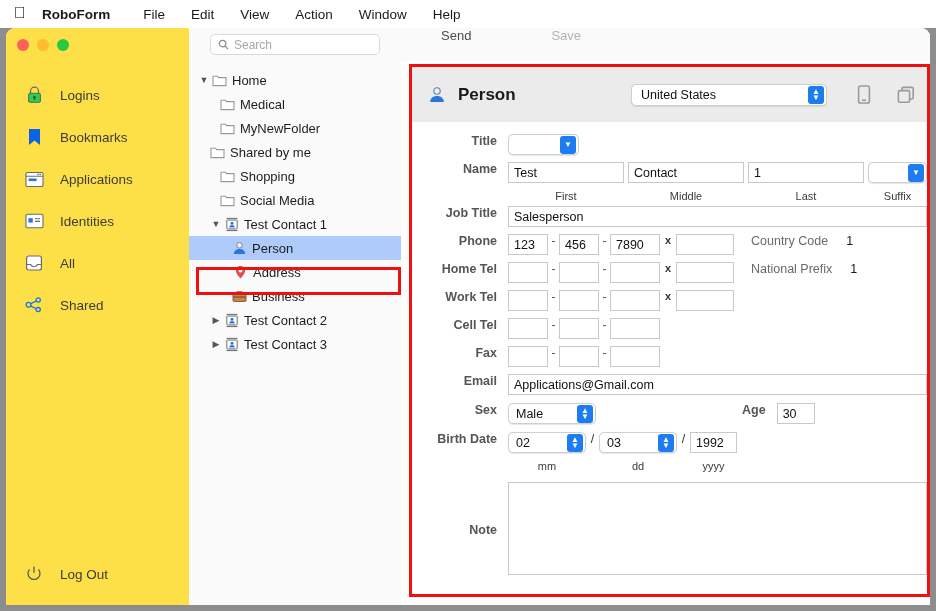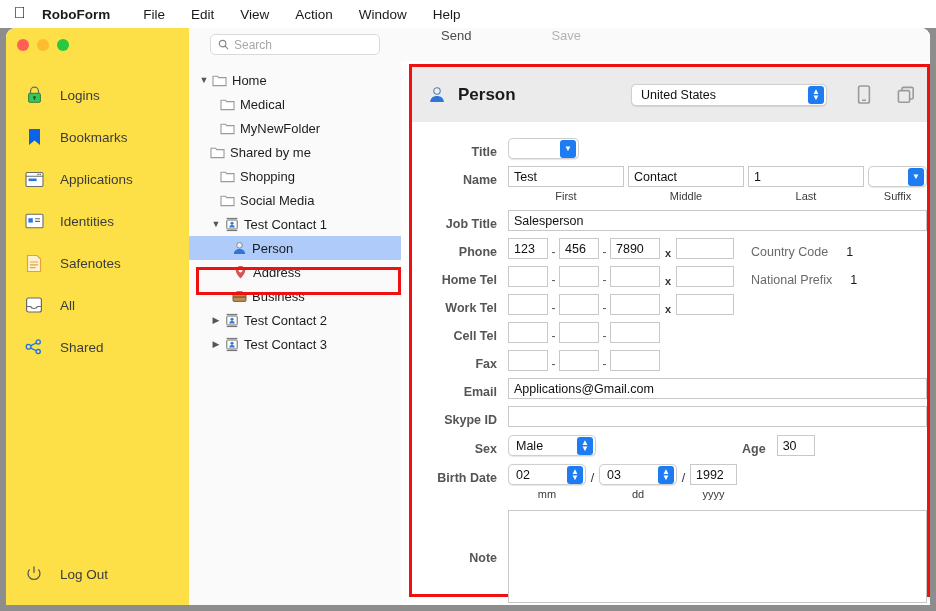--- a/index.html
+++ b/index.html
@@ -112,21 +112,21 @@
   .stepper {
     margin-left: auto; width: 16px; height: 18px; border-radius: 3px;
     background: #1d7cf2; display: flex; flex-direction: column;
     align-items: center; justify-content: center; color: #fff; line-height: 6px;
   }
   .stepper span { font-size: 8px; }
   .head-ico { width: 22px; display: flex; align-items: center; justify-content: center; }
 
   
   .formbody { padding: 12px 0 0 0; position: relative; height: 472px; }
-  .frow { display: flex; align-items: flex-end; min-height: 25px; margin-bottom: 3px; }
+  .frow { display: flex; align-items: flex-start; min-height: 25px; margin-bottom: 3px; }
   .flabel {
     width: 96px; flex: 0 0 96px; text-align: right; padding-right: 11px;
     font-size: 12.5px; font-weight: bold; color: #555;
   }
   .inp {
     height: 21px; border: 1px solid #c8c8c8; background: #fff;
     font-size: 12.5px; color: #111; padding: 0 5px;
     display: flex; align-items: center; white-space: nowrap; overflow: hidden;
   }
   .popup {
@@ -214,29 +214,20 @@
             <svg width="19" height="16" viewBox="0 0 19 16">
               <rect x="1" y="1.2" width="17" height="13.6" rx="1.3" fill="#fff" stroke="#6b6b6b" stroke-width="1.1"></rect>
               <rect x="3.4" y="5.2" width="4.4" height="4.4" fill="#2d76d8"></rect>
               <path d="M10 5.8h5M10 8.4h5" stroke="#6b6b6b" stroke-width="1.1"></path>
             </svg>
           </span>
           <span class="nav-label">Identities</span>
         </div>
 
 
-        <div class="nav-item">
-          <span class="nav-ico">
-            <svg width="16" height="19" viewBox="0 0 16 19">
-              <path d="M1.5 1.5h9.5l3.5 3.6v12.4h-13z" fill="#fdf3d4" stroke="#e2a23c" stroke-width="1.2"></path>
-              <path d="M4 8h8M4 10.8h8M4 13.6h5.5" stroke="#e2a23c" stroke-width="1.2"></path>
-            </svg>
-          </span>
-          <span class="nav-label">Safenotes</span>
-        </div>
 
         <div class="nav-item">
           <span class="nav-ico">
             <svg width="18" height="18" viewBox="0 0 18 18">
               <rect x="1.6" y="2" width="14.8" height="14" rx="2" fill="#fff" stroke="#6b6b6b" stroke-width="1.2"></rect>
               <path d="M1.6 10.5h4c.4 1.3 1.5 2 3.4 2s3-0.7 3.4-2h4" fill="none" stroke="#6b6b6b" stroke-width="1.2"></path>
             </svg>
           </span>
           <span class="nav-label">All</span>
         </div>
@@ -542,24 +533,20 @@
             <div class="inp" style="width:40px"></div>
             <div class="dash">-</div>
             <div class="inp" style="width:50px"></div>
           </div>
 
           <div class="frow">
             <div class="flabel">Email</div>
             <div class="inp" style="width:423px">Applications@Gmail.com</div>
           </div>
 
-          <div class="frow">
-            <div class="flabel">Skype ID</div>
-            <div class="inp" style="width:423px"></div>
-          </div>
 
           <div class="frow" style="margin-top:4px">
             <div class="flabel">Sex</div>
             <div class="popup" style="width:88px">
               <span style="flex:1">Male</span>
               <span class="stepper" style="margin-left:0">
                 <span>▲</span>
                   <span>▼</span>
               </span>
             </div>

